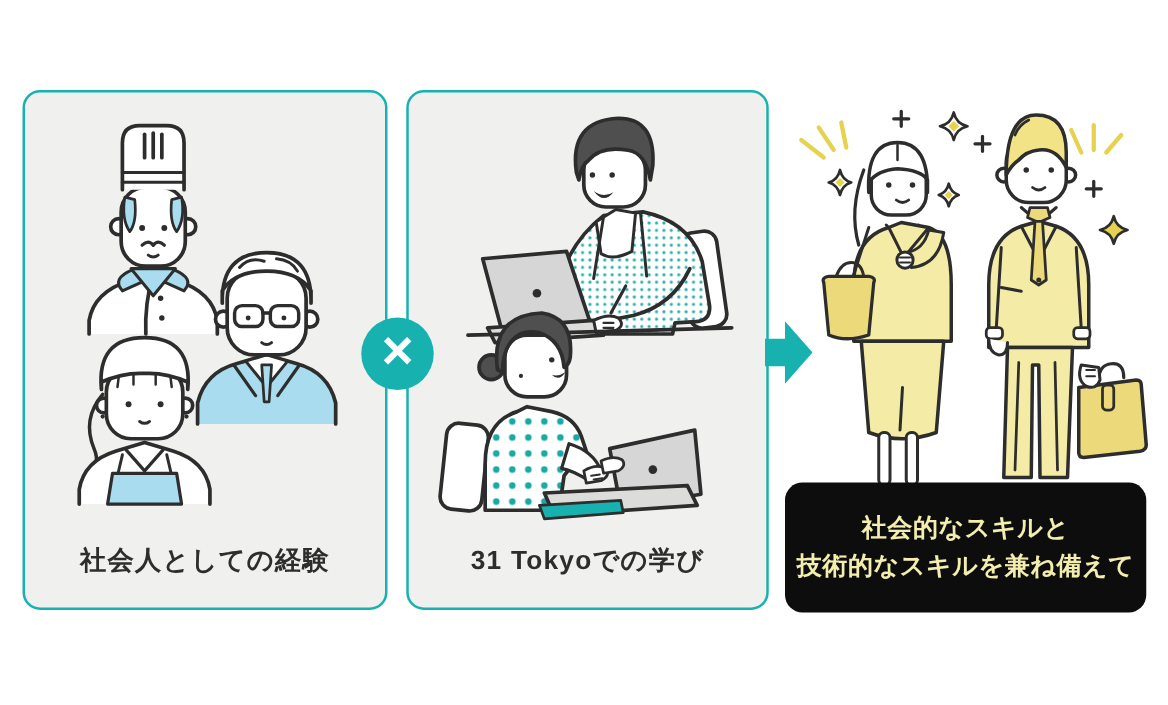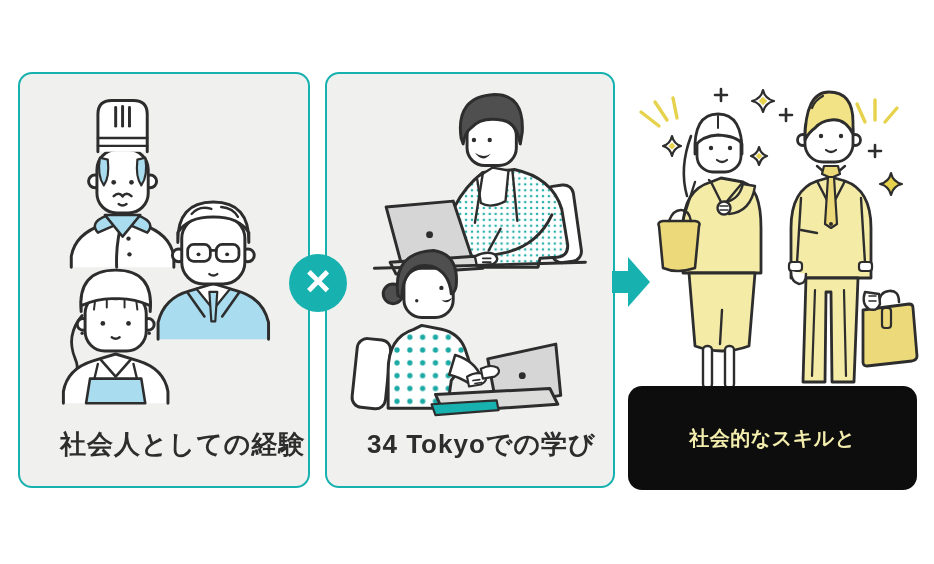--- a/index.html
+++ b/index.html
@@ -11,22 +11,22 @@
     background:var(--card-bg,#f0f0ee);
     border:2px solid var(--teal,#17b2b0);
     border-radius:14px;box-sizing:border-box;
   }
   .card-left{left:18px;width:292px;}
   .card-mid{left:325px;width:290px;}
   .card svg.illu{position:absolute;left:0;top:0;width:100%;height:100%;}
 
   .card-label{
     position:absolute;left:0;right:0;bottom:24px;
-    text-align:left;font-size:26px;font-weight:700;
-    color:var(--ink,#222222);letter-spacing:1px;padding-left:40px;
+    text-align:center;font-size:21px;font-weight:700;
+    color:var(--ink,#222222);letter-spacing:1px;
   }
 
   .op-badge{
     position:absolute;left:289px;top:254px;width:58px;height:58px;
     background:var(--teal,#17b2b0);border-radius:50%;
     display:flex;align-items:center;justify-content:center;z-index:5;
   }
   .op-badge span{
     color:#ffffff;font-size:44px;font-weight:700;line-height:1;
     transform:translateY(-2px);
@@ -178,21 +178,21 @@
           <path d="M163 288 L232 273 L237 325 L172 336 Z" fill="#d5d6d5"></path>
           <circle cx="198" cy="305" r="3.5" fill="#2d2d2d" stroke="none"></circle>
           <path d="M110 324 L226 318 L234 334 L118 342 Z" fill="#dcdcdb"></path>
           <path d="M106 334 L172 330 L174 340 L110 345 Z" fill="#17b2b0" stroke-width="2.2"></path>
           <path d="M142 306 Q152 300 160 304 Q164 310 156 314 L144 316 Z" fill="#ffffff" stroke-width="2.2"></path>
           <path d="M156 298 Q166 293 173 297 Q177 302 170 306 L158 308 Z" fill="#ffffff" stroke-width="2.2"></path>
           <path d="M148 310 L155 309 M150 313 L157 312" stroke-width="1.6"></path>
         </g>
       </g>
     </svg>
-    <div class="card-label">34 Tokyoでの学び</div>
+    <div class="card-label">31 Tokyoでの学び</div>
   </section>
 
   <svg class="arrow" width="38" height="50" viewBox="0 0 38 50">
     <polygon points="0,14 16,14 16,0 38,25 16,50 16,36 0,36" fill="#17b2b0"></polygon>
   </svg>
 
   <svg class="result-illu" width="300" height="315" viewBox="0 0 300 315">
     <g stroke="#2d2d2d" stroke-width="2.8" stroke-linecap="round" stroke-linejoin="round" fill="none">
 
       <g>
@@ -271,15 +271,16 @@
         <path d="M238 232 L284 226 Q288 226 288 230 L292 278 Q292 282 287 283 L242 288 Q238 288 238 284 Z" fill="#ecd979"></path>
         <rect x="257" y="230" width="9" height="20" rx="3" stroke-width="2.2"></rect>
         <path d="M240 214 Q236 226 244 231 Q252 234 255 226 L254 216 Z" fill="#ffffff" stroke-width="2.4"></path>
         <path d="M244 218 L251 218 M244 223 L251 223" stroke-width="1.6"></path>
       </g>
     </g>
   </svg>
 
   <div class="caption">
     <span>社会的なスキルと</span>
+    <span>技術的なスキルを兼ね備えて</span>
   </div>
 
 </div>
 
 </body></html>

